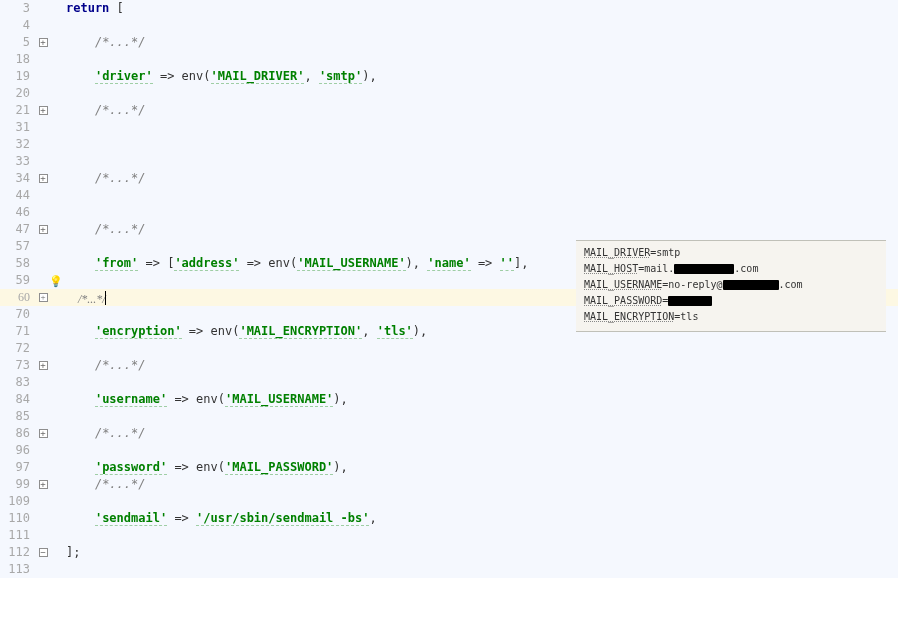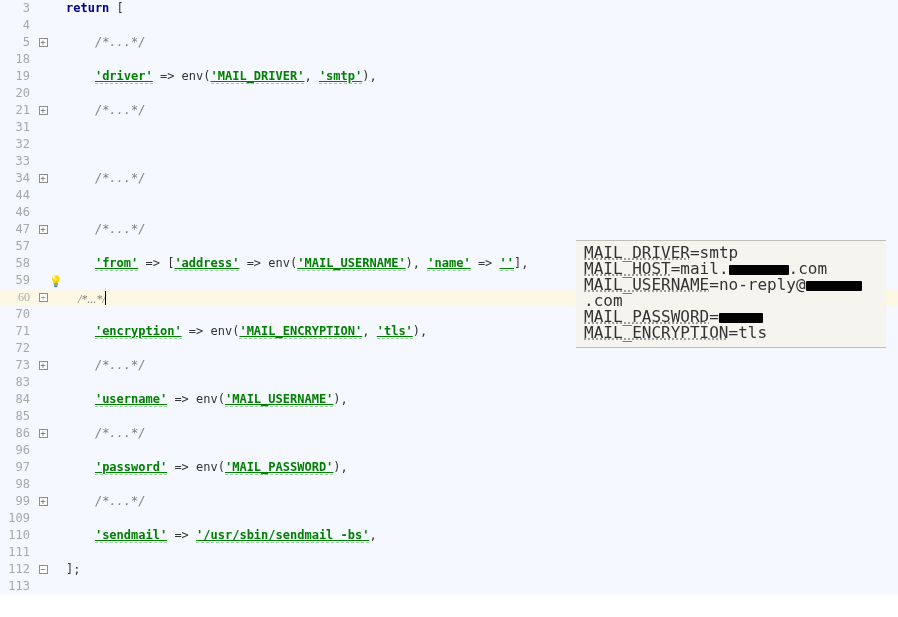--- a/index.html
+++ b/index.html
@@ -62,21 +62,21 @@
     display: flex;
     height: 17px;
     line-height: 17px;
     white-space: pre;
   }
   .line-bg-default { background: #f5f8fe; }
   .line-bg-current { background: #fdf8e3; font-family: Liberation Serif, serif; }
   .code { padding-left: 2px; color:#333; }
   
   .kw   { color:#00008b; font-weight:bold; }
-  .str  { color:#008000; font-weight:bold; border-bottom:1px dashed rgba(0,128,0,0.35);text-decoration:underline; }
+  .str  { color:#008000; font-weight:bold; border-bottom:1px dashed rgba(0,128,0,0.35); }
   .num  { color:#0000ff; }
   .op   { color:#333333; }
   .punc { color:#333333; }
   .cm   { color:#808080; font-style:italic; }
   .caret {
     display:inline-block;
     width:1px; height:14px;
     background:#000;
     position:relative;
     top:2px;
@@ -86,21 +86,21 @@
   .popup {
     position:absolute;
     top:240px;
     left:576px;
     width:310px;
     background:#f6f4ef;
     border-top:1px solid #c0c0b8;
     border-bottom:1px solid #c0c0b8;
     padding:4px 8px 6px 8px;
     font-family: "Menlo","Consolas","DejaVu Sans Mono",monospace;
-    font-size:16px;
+    font-size:10px;
     color:#333;
     line-height:16px;
   }
   .popup .u { text-decoration: underline dotted; text-decoration-color:#888; }
   .redact {
     display:inline-block;
     background:#000;
     height:10px;
     vertical-align:middle;
     border-radius:1px;
@@ -135,21 +135,20 @@
       <div class="line line-bg-default"><div class="gutter-lineno">70</div><div class="gutter-fold"></div><div class="gutter-marks"></div><div class="code"></div></div>
       <div class="line line-bg-default"><div class="gutter-lineno">71</div><div class="gutter-fold"></div><div class="gutter-marks"></div><div class="code">    <span class="str">'encryption'</span><span class="op"> =&gt; </span><span class="punc">env(</span><span class="str">'MAIL_ENCRYPTION'</span><span class="punc">, </span><span class="str">'tls'</span><span class="punc">),</span></div></div>
       <div class="line line-bg-default"><div class="gutter-lineno">72</div><div class="gutter-fold"></div><div class="gutter-marks"></div><div class="code"></div></div>
       <div class="line line-bg-default"><div class="gutter-lineno">73</div><div class="gutter-fold"><span class="fold">+</span></div><div class="gutter-marks"></div><div class="code">    <span class="cm">/*...*/</span></div></div>
       <div class="line line-bg-default"><div class="gutter-lineno">83</div><div class="gutter-fold"></div><div class="gutter-marks"></div><div class="code"></div></div>
       <div class="line line-bg-default"><div class="gutter-lineno">84</div><div class="gutter-fold"></div><div class="gutter-marks"></div><div class="code">    <span class="str">'username'</span><span class="op"> =&gt; </span><span class="punc">env(</span><span class="str">'MAIL_USERNAME'</span><span class="punc">),</span></div></div>
       <div class="line line-bg-default"><div class="gutter-lineno">85</div><div class="gutter-fold"></div><div class="gutter-marks"></div><div class="code"></div></div>
       <div class="line line-bg-default"><div class="gutter-lineno">86</div><div class="gutter-fold"><span class="fold">+</span></div><div class="gutter-marks"></div><div class="code">    <span class="cm">/*...*/</span></div></div>
       <div class="line line-bg-default"><div class="gutter-lineno">96</div><div class="gutter-fold"></div><div class="gutter-marks"></div><div class="code"></div></div>
       <div class="line line-bg-default"><div class="gutter-lineno">97</div><div class="gutter-fold"></div><div class="gutter-marks"></div><div class="code">    <span class="str">'password'</span><span class="op"> =&gt; </span><span class="punc">env(</span><span class="str">'MAIL_PASSWORD'</span><span class="punc">),</span></div></div>
-      <div class="line line-bg-default"><div class="gutter-lineno">98</div><div class="gutter-fold"></div><div class="gutter-marks"></div><div class="code"></div></div>
       <div class="line line-bg-default"><div class="gutter-lineno">99</div><div class="gutter-fold"><span class="fold">+</span></div><div class="gutter-marks"></div><div class="code">    <span class="cm">/*...*/</span></div></div>
       <div class="line line-bg-default"><div class="gutter-lineno">109</div><div class="gutter-fold"></div><div class="gutter-marks"></div><div class="code"></div></div>
       <div class="line line-bg-default"><div class="gutter-lineno">110</div><div class="gutter-fold"></div><div class="gutter-marks"></div><div class="code">    <span class="str">'sendmail'</span><span class="op"> =&gt; </span><span class="str">'/usr/sbin/sendmail -bs'</span><span class="punc">,</span></div></div>
       <div class="line line-bg-default"><div class="gutter-lineno">111</div><div class="gutter-fold"></div><div class="gutter-marks"></div><div class="code"></div></div>
       <div class="line line-bg-default"><div class="gutter-lineno">112</div><div class="gutter-fold"><span class="fold">−</span></div><div class="gutter-marks"></div><div class="code"><span class="punc">];</span></div></div>
       <div class="line line-bg-default"><div class="gutter-lineno">113</div><div class="gutter-fold"></div><div class="gutter-marks"></div><div class="code"></div></div>
     </div>
 </div>
 
 <div class="popup" id="popup">

